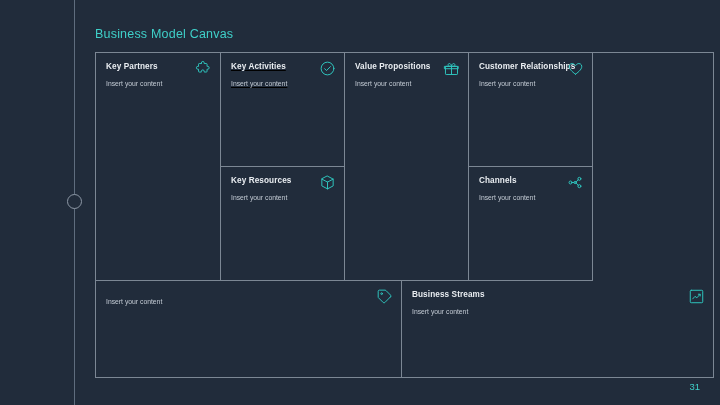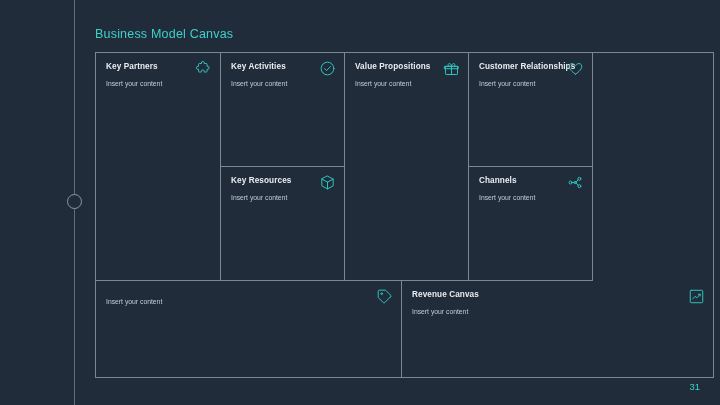--- a/index.html
+++ b/index.html
@@ -96,21 +96,21 @@
     <div class="cell" style="left:0; top:0; width:125px; height:228px;">
       <div class="cell-head">Key Partners</div>
       <div class="cell-body">Insert your content</div>
       <div class="cell-icon">
         <svg viewBox="0 0 24 24" fill="none" stroke="currentColor" stroke-width="1.4" stroke-linecap="round" stroke-linejoin="round">
           <path d="M9 4a2 2 0 0 1 4 0v1h3a1 1 0 0 1 1 1v3h1a2 2 0 0 1 0 4h-1v3a1 1 0 0 1-1 1h-3v-1a2 2 0 0 0-4 0v1H6a1 1 0 0 1-1-1v-3H4a2 2 0 0 1 0-4h1V6a1 1 0 0 1 1-1h3z"></path>
         </svg>
       </div>
     </div>
 
-    <div class="cell" style="left:125px; top:0; width:124px; height:114px;">
+    <div class="cell" style="left:125px; top:0; width:124px; height:114px;text-decoration:underline;">
       <div class="cell-head">Key Activities</div>
       <div class="cell-body">Insert your content</div>
       <div class="cell-icon">
         <svg viewBox="0 0 24 24" fill="none" stroke="currentColor" stroke-width="1.4" stroke-linecap="round" stroke-linejoin="round">
           <circle cx="12" cy="12" r="9"></circle>
           <path d="M8 12.3l2.6 2.6L16.2 9.3"></path>
         </svg>
       </div>
     </div>
 
@@ -169,21 +169,21 @@
       <div class="cell-body">Insert your content</div>
       <div class="cell-icon">
         <svg viewBox="0 0 24 24" fill="none" stroke="currentColor" stroke-width="1.4" stroke-linecap="round" stroke-linejoin="round">
           <path d="M20.4 12.6l-7.9 7.9a1.6 1.6 0 0 1-2.3 0l-6.6-6.6a1.6 1.6 0 0 1-.5-1.1V4.6c0-.9.7-1.6 1.6-1.6h8.2c.4 0 .8.2 1.1.5l6.4 6.4c.6.6.6 1.6 0 2.7z"></path>
           <circle cx="8" cy="8" r="1.2"></circle>
         </svg>
       </div>
     </div>
 
     <div class="cell no-right no-bottom" style="left:306px; top:228px; width:311px; height:96px;">
-      <div class="cell-head">Revenue Canvas</div>
+      <div class="cell-head">Business Streams</div>
       <div class="cell-body">Insert your content</div>
       <div class="cell-icon">
         <svg viewBox="0 0 24 24" fill="none" stroke="currentColor" stroke-width="1.4" stroke-linecap="round" stroke-linejoin="round">
           <rect x="3.2" y="3.2" width="17.6" height="17.6" rx="1.4"></rect>
           <path d="M6.6 15.4l3.3-3.6 2.6 2.1 4.6-5.1"></path>
           <path d="M14.6 8.8h2.6v2.5"></path>
         </svg>
       </div>
     </div>
 

